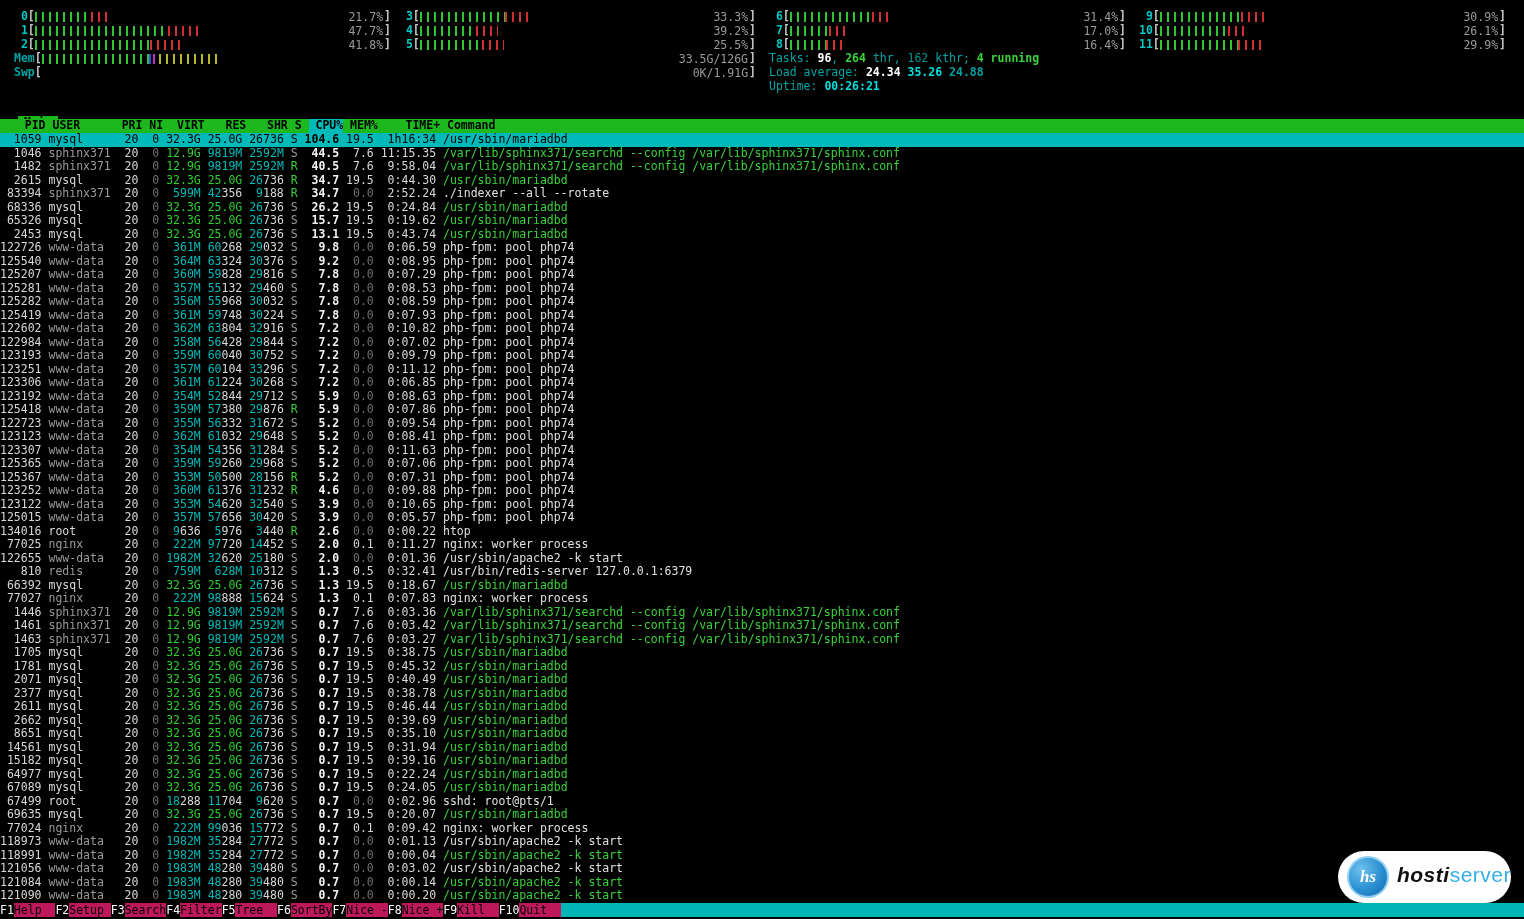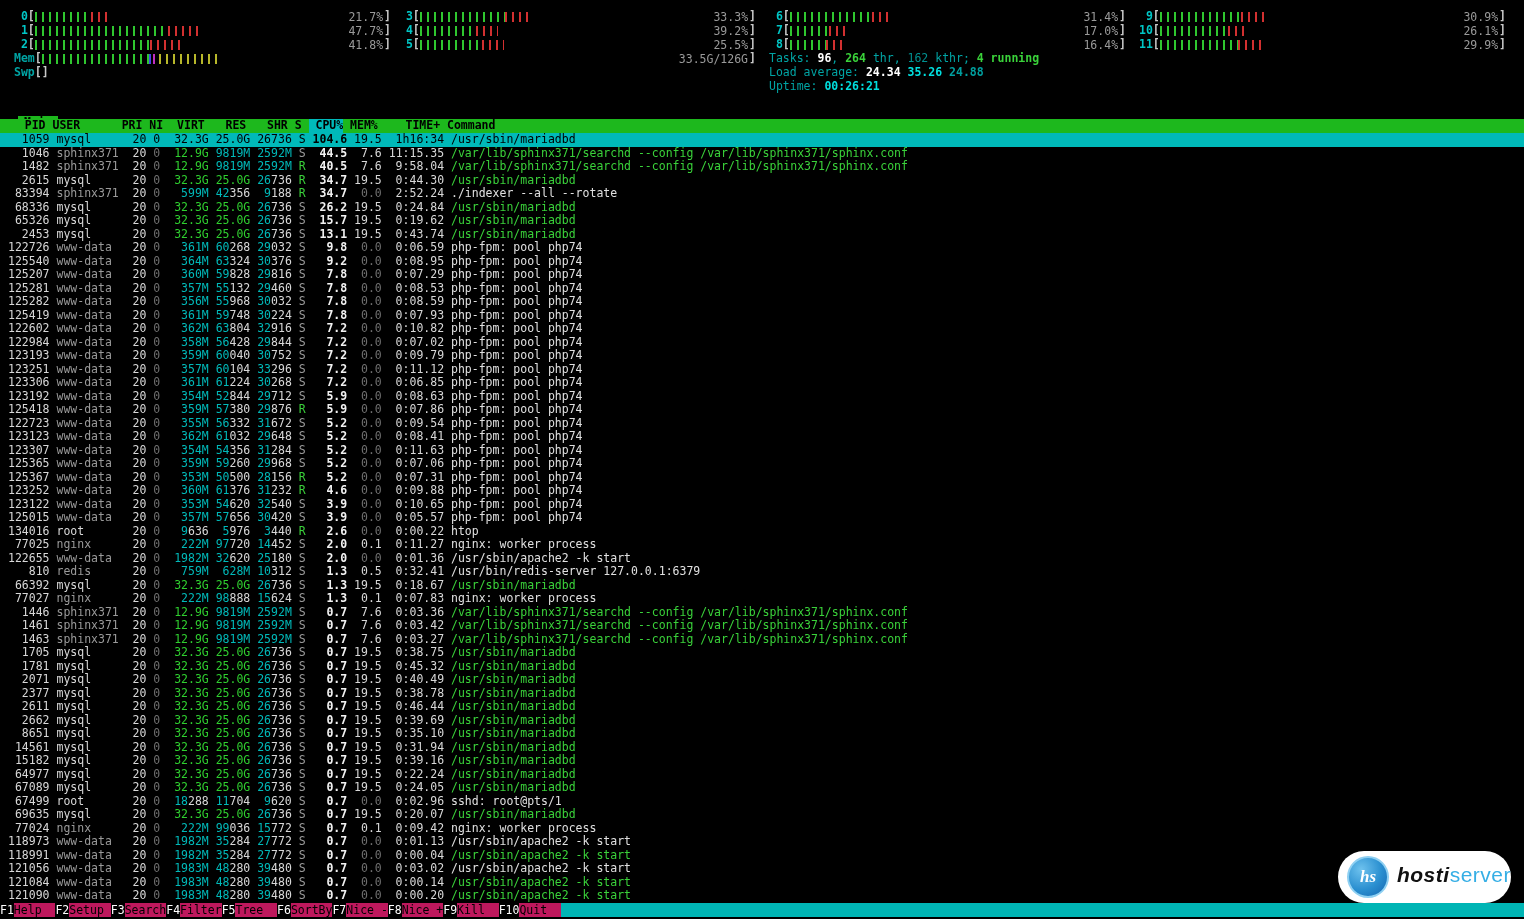--- a/index.html
+++ b/index.html
@@ -22,28 +22,28 @@
   
   .tabs{position:absolute;top:116px;left:18px;display:flex;gap:7px;height:14px;}
   .tab{padding:0 6px;font-weight:bold;}
   .tab-main{background:#1db81d;color:#000;}
   .tab-io{background:#2136cc;color:#06124d;margin-top:10px;}
   .hrow{position:absolute;top:119px;left:0;width:1524px;height:14px;background:#1db81d;color:#000;
     display:flex;align-items:center;padding-left:4px;box-sizing:border-box;font-weight:bold;}
   .hrow .h-cpu{background:#00b9b9;}
   
   #rows{position:absolute;top:133px;left:0;width:1524px;}
-  .prow{height:13.5px;display:flex;align-items:center;padding-left:8px;white-space:pre;}
+  .prow{height:13.5px;display:flex;align-items:center;padding-left:0;white-space:pre;}
   .prow.sel{background:#00b9b9;}
   .prow.sel span{color:#000 !important;}
   .f{display:inline-block;white-space:pre;overflow:hidden;}
   .f-pid{width:6ch;text-align:right;}
   .f-user{width:9ch;text-align:left;margin-left:1ch;}
   .f-pri{width:3ch;text-align:right;margin-left:1ch;}
-  .f-ni{width:2ch;text-align:left;margin-left:1ch;}
+  .f-ni{width:2ch;text-align:right;margin-left:1ch;}
   .f-virt{width:5ch;text-align:right;margin-left:1ch;}
   .f-res{width:5ch;text-align:right;margin-left:1ch;}
   .f-shr{width:5ch;text-align:right;margin-left:1ch;}
   .f-s{width:1ch;margin-left:1ch;}
   .f-cpu{width:5ch;text-align:right;margin-left:1ch;}
   .f-mem{width:4ch;text-align:right;margin-left:1ch;}
   .f-time{width:8ch;text-align:right;margin-left:1ch;}
   .f-cmd{margin-left:1ch;text-align:right;}
   .c-bright{color:#d8d8d8;}
   .c-dim{color:#9a9a9a;}
@@ -81,21 +81,21 @@
       <div class="meter" style="left: 399px; top: 10px; width: 357px;"><span class="mlabel"> 3</span><span class="br">[</span><div class="bar"><div class="seg" style="--c: #2fc72f; width: 26%;"></div><div class="seg" style="--c: #d23030; width: 7.3%;"></div><span class="pct">33.3%</span></div><span class="br">]</span></div>
       <div class="meter" style="left: 399px; top: 24px; width: 357px;"><span class="mlabel"> 4</span><span class="br">[</span><div class="bar"><div class="seg" style="--c: #2fc72f; width: 17%;"></div><div class="seg" style="--c: #d23030; width: 6.7%;"></div><span class="pct">39.2%</span></div><span class="br">]</span></div>
       <div class="meter" style="left: 399px; top: 38px; width: 357px;"><span class="mlabel"> 5</span><span class="br">[</span><div class="bar"><div class="seg" style="--c: #2fc72f; width: 19%;"></div><div class="seg" style="--c: #d23030; width: 6.5%;"></div><span class="pct">25.5%</span></div><span class="br">]</span></div>
       <div class="meter" style="left: 769px; top: 10px; width: 357px;"><span class="mlabel"> 6</span><span class="br">[</span><div class="bar"><div class="seg" style="--c: #2fc72f; width: 25%;"></div><div class="seg" style="--c: #d23030; width: 6.4%;"></div><span class="pct">31.4%</span></div><span class="br">]</span></div>
       <div class="meter" style="left: 769px; top: 24px; width: 357px;"><span class="mlabel"> 7</span><span class="br">[</span><div class="bar"><div class="seg" style="--c: #2fc72f; width: 12%;"></div><div class="seg" style="--c: #d23030; width: 5%;"></div><span class="pct">17.0%</span></div><span class="br">]</span></div>
       <div class="meter" style="left: 769px; top: 38px; width: 357px;"><span class="mlabel"> 8</span><span class="br">[</span><div class="bar"><div class="seg" style="--c: #2fc72f; width: 11%;"></div><div class="seg" style="--c: #d23030; width: 5.4%;"></div><span class="pct">16.4%</span></div><span class="br">]</span></div>
       <div class="meter" style="left: 1139px; top: 10px; width: 367px;"><span class="mlabel"> 9</span><span class="br">[</span><div class="bar"><div class="seg" style="--c: #2fc72f; width: 24%;"></div><div class="seg" style="--c: #d23030; width: 6.9%;"></div><span class="pct">30.9%</span></div><span class="br">]</span></div>
       <div class="meter" style="left: 1139px; top: 24px; width: 367px;"><span class="mlabel">10</span><span class="br">[</span><div class="bar"><div class="seg" style="--c: #2fc72f; width: 20%;"></div><div class="seg" style="--c: #d23030; width: 6.1%;"></div><span class="pct">26.1%</span></div><span class="br">]</span></div>
       <div class="meter" style="left: 1139px; top: 38px; width: 367px;"><span class="mlabel">11</span><span class="br">[</span><div class="bar"><div class="seg" style="--c: #2fc72f; width: 23%;"></div><div class="seg" style="--c: #d23030; width: 6.9%;"></div><span class="pct">29.9%</span></div><span class="br">]</span></div>
       <div class="meter" style="left: 14px; top: 52px; width: 742px;"><span class="mlabel" style="color: rgb(0, 164, 164);">Mem</span><span class="br">[</span><div class="bar"><div class="seg" style="--c: #2fc72f; width: 15.2%;"></div><div class="seg" style="--c: #4343e8; width: 0.6%;"></div><div class="seg" style="--c: #c02ec0; width: 0.8%;"></div><div class="seg" style="--c: #b7b72a; width: 8.6%;"></div><span class="pct">33.5G/126G</span></div><span class="br">]</span></div>
-      <div class="meter" style="left: 14px; top: 66px; width: 742px;"><span class="mlabel" style="color: rgb(0, 164, 164);">Swp</span><span class="br">[</span><span class="br">]</span></div>
+      <div class="meter" style="left: 14px; top: 66px; width: 742px;"><span class="mlabel" style="color: rgb(0, 164, 164);">Swp</span><span class="br">[</span><div class="bar"><span class="pct">0K/1.91G</span></div><span class="br">]</span></div>
     </div>
 
   <div class="tline" style="top:52px"><span class="tl">Tasks: </span><span class="twht">96</span><span class="tl">, </span><span class="tgrn">264</span><span class="tl"> thr, </span><span class="tdim">162</span><span class="tl"> kthr; </span><span class="tgrn">4 running</span></div>
 
   <div class="tline" style="top:66px"><span class="tl">Load average: </span><span class="twht">24.34 </span><span class="tcy">35.26 </span><span class="tcy2">24.88</span></div>
 
   <div class="tline" style="top:80px"><span class="tl">Uptime: </span><span class="tcy">00:26:21</span></div>
 
   <div class="tabs">
     <div class="tab tab-main">Main</div>

